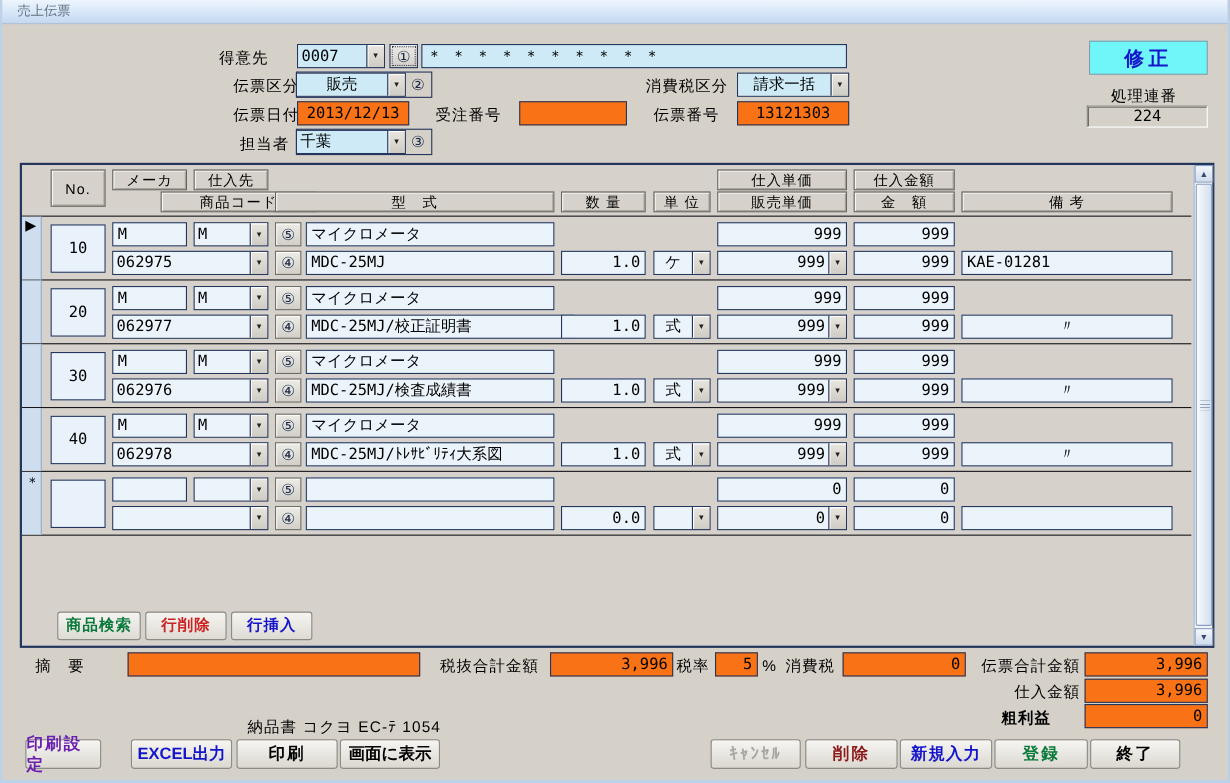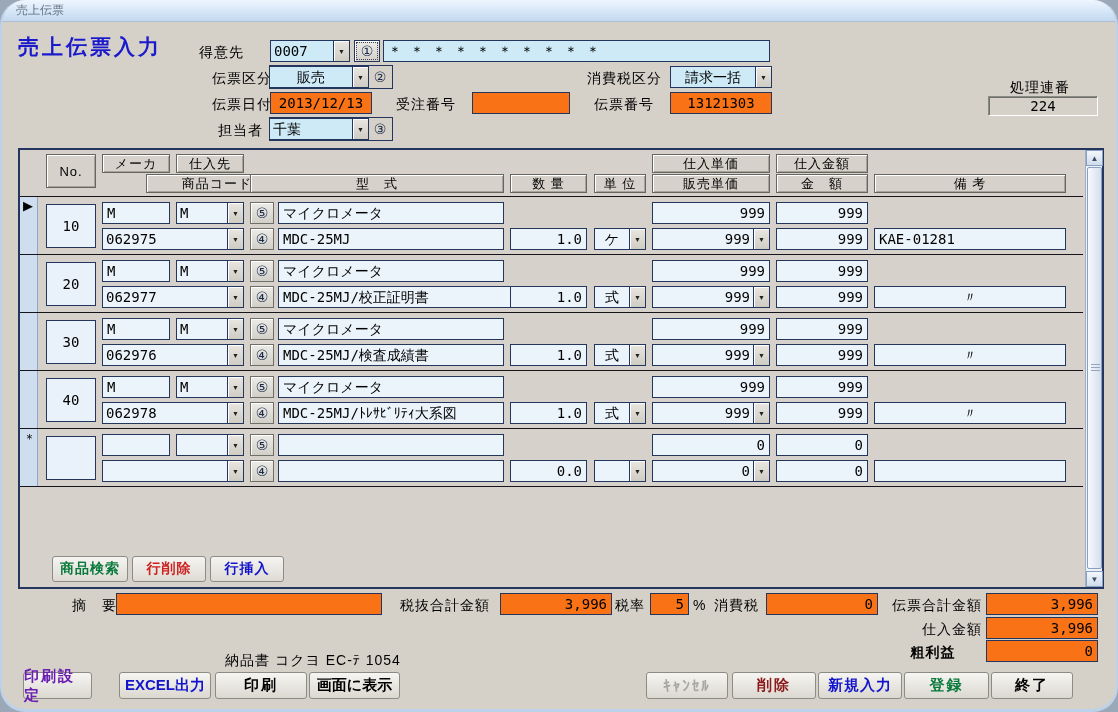--- a/index.html
+++ b/index.html
@@ -1,19 +1,19 @@
 <!DOCTYPE html>
 <html><head>
 <meta charset="utf-8">
 <style>
   html,body{margin:0;padding:0;background:#9aa8b8;}
   *{box-sizing:border-box;}
   .window{position:relative;width:1118px;height:712px;background:#d5d1c9;overflow:hidden;
     font-family:"Liberation Sans","DejaVu Sans",sans-serif;color:#000;
-    border-left:2px solid #bcd2ea;border-right:2px solid #bcd2ea;border-bottom:3px solid #bcd2ea;border-radius:25px;}
+    border-left:2px solid #bcd2ea;border-right:2px solid #bcd2ea;border-bottom:3px solid #bcd2ea;}
   .titlebar{position:absolute;left:0;top:0;width:100%;height:22px;
     background:linear-gradient(180deg,#eef5fd 0%,#dcebfa 40%,#c3d8ef 100%);
     border-bottom:1px solid #aebfd4;display:flex;align-items:center;padding-left:14px;
     font-size:12px;color:#63707f;}
   .abs{position:absolute;}
   .lbl{font-size:14px;letter-spacing:1px;white-space:nowrap;}
   .page-title{font-size:21px;font-weight:bold;color:#1a1acc;letter-spacing:3px;}
 
   
   .tf{border:1px solid #24365e;background:#f97316;font-size:14px;line-height:20px;padding:0 4px;
@@ -73,30 +73,30 @@
 </style>
 </head>
 <body>
 
 <div class="window">
 
   <div class="titlebar">
     <span>売上伝票</span>
   </div>
 
-  <div class="abs page-title" style="left:16px;top:33px;">売上伝票入力</div>
 
   <div class="abs lbl" style="left:197px;top:44px;">得意先</div>
   <div class="abs combo" style="left:268px;top:40px;width:80px;height:22px;">
     <span class="cv cyan">0007</span>
     <span class="da">▼</span>
   </div>
   <div class="abs cbtn dotted" style="left:352px;top:40px;width:26px;height:22px;">①</div>
   <div class="abs tf cyan" style="left:381px;top:40px;width:387px;height:22px;letter-spacing:8px;">＊＊＊＊＊＊＊＊＊＊</div>
 
+  <div class="abs badge" style="left:988px;top:37px;width:108px;height:31px;">修正</div>
 
   <div class="abs lbl" style="left:210px;top:70px;">伝票区分</div>
   <div class="abs cwrap" style="left:267px;top:65px;width:124px;height:24px;">
     <div class="combo" style="width:100px;height:22px;border:1px solid #24365e;margin-left:-1px;">
       <span class="cv cyan center">販売</span>
       <span class="da">▼</span>
     </div>
     <span class="circ">②</span>
   </div>
 
@@ -330,21 +330,21 @@
         </div>
       <div class="thumb">
           <div class="grip"></div>
         </div>
       <div class="sbtn" style="bottom:0;top:auto;">
           <span>▼</span>
         </div>
     </div>
   </div>
 
-  <div class="abs lbl" style="left:30px;top:597px;margin-left:40px;">摘　要</div>
+  <div class="abs lbl" style="left:30px;top:597px;">摘　要</div>
   <div class="abs tf" style="left:114px;top:593px;width:266px;height:22px;"></div>
 
   <div class="abs lbl" style="left:398px;top:597px;">税抜合計金額</div>
   <div class="abs tf right" style="left:498px;top:593px;width:112px;height:22px;">3,996</div>
 
   <div class="abs lbl" style="left:613px;top:597px;">税率</div>
   <div class="abs tf right" style="left:648px;top:593px;width:39px;height:22px;">5</div>
   <div class="abs lbl" style="left:691px;top:597px;">%</div>
 
   <div class="abs lbl" style="left:712px;top:597px;">消費税</div>

